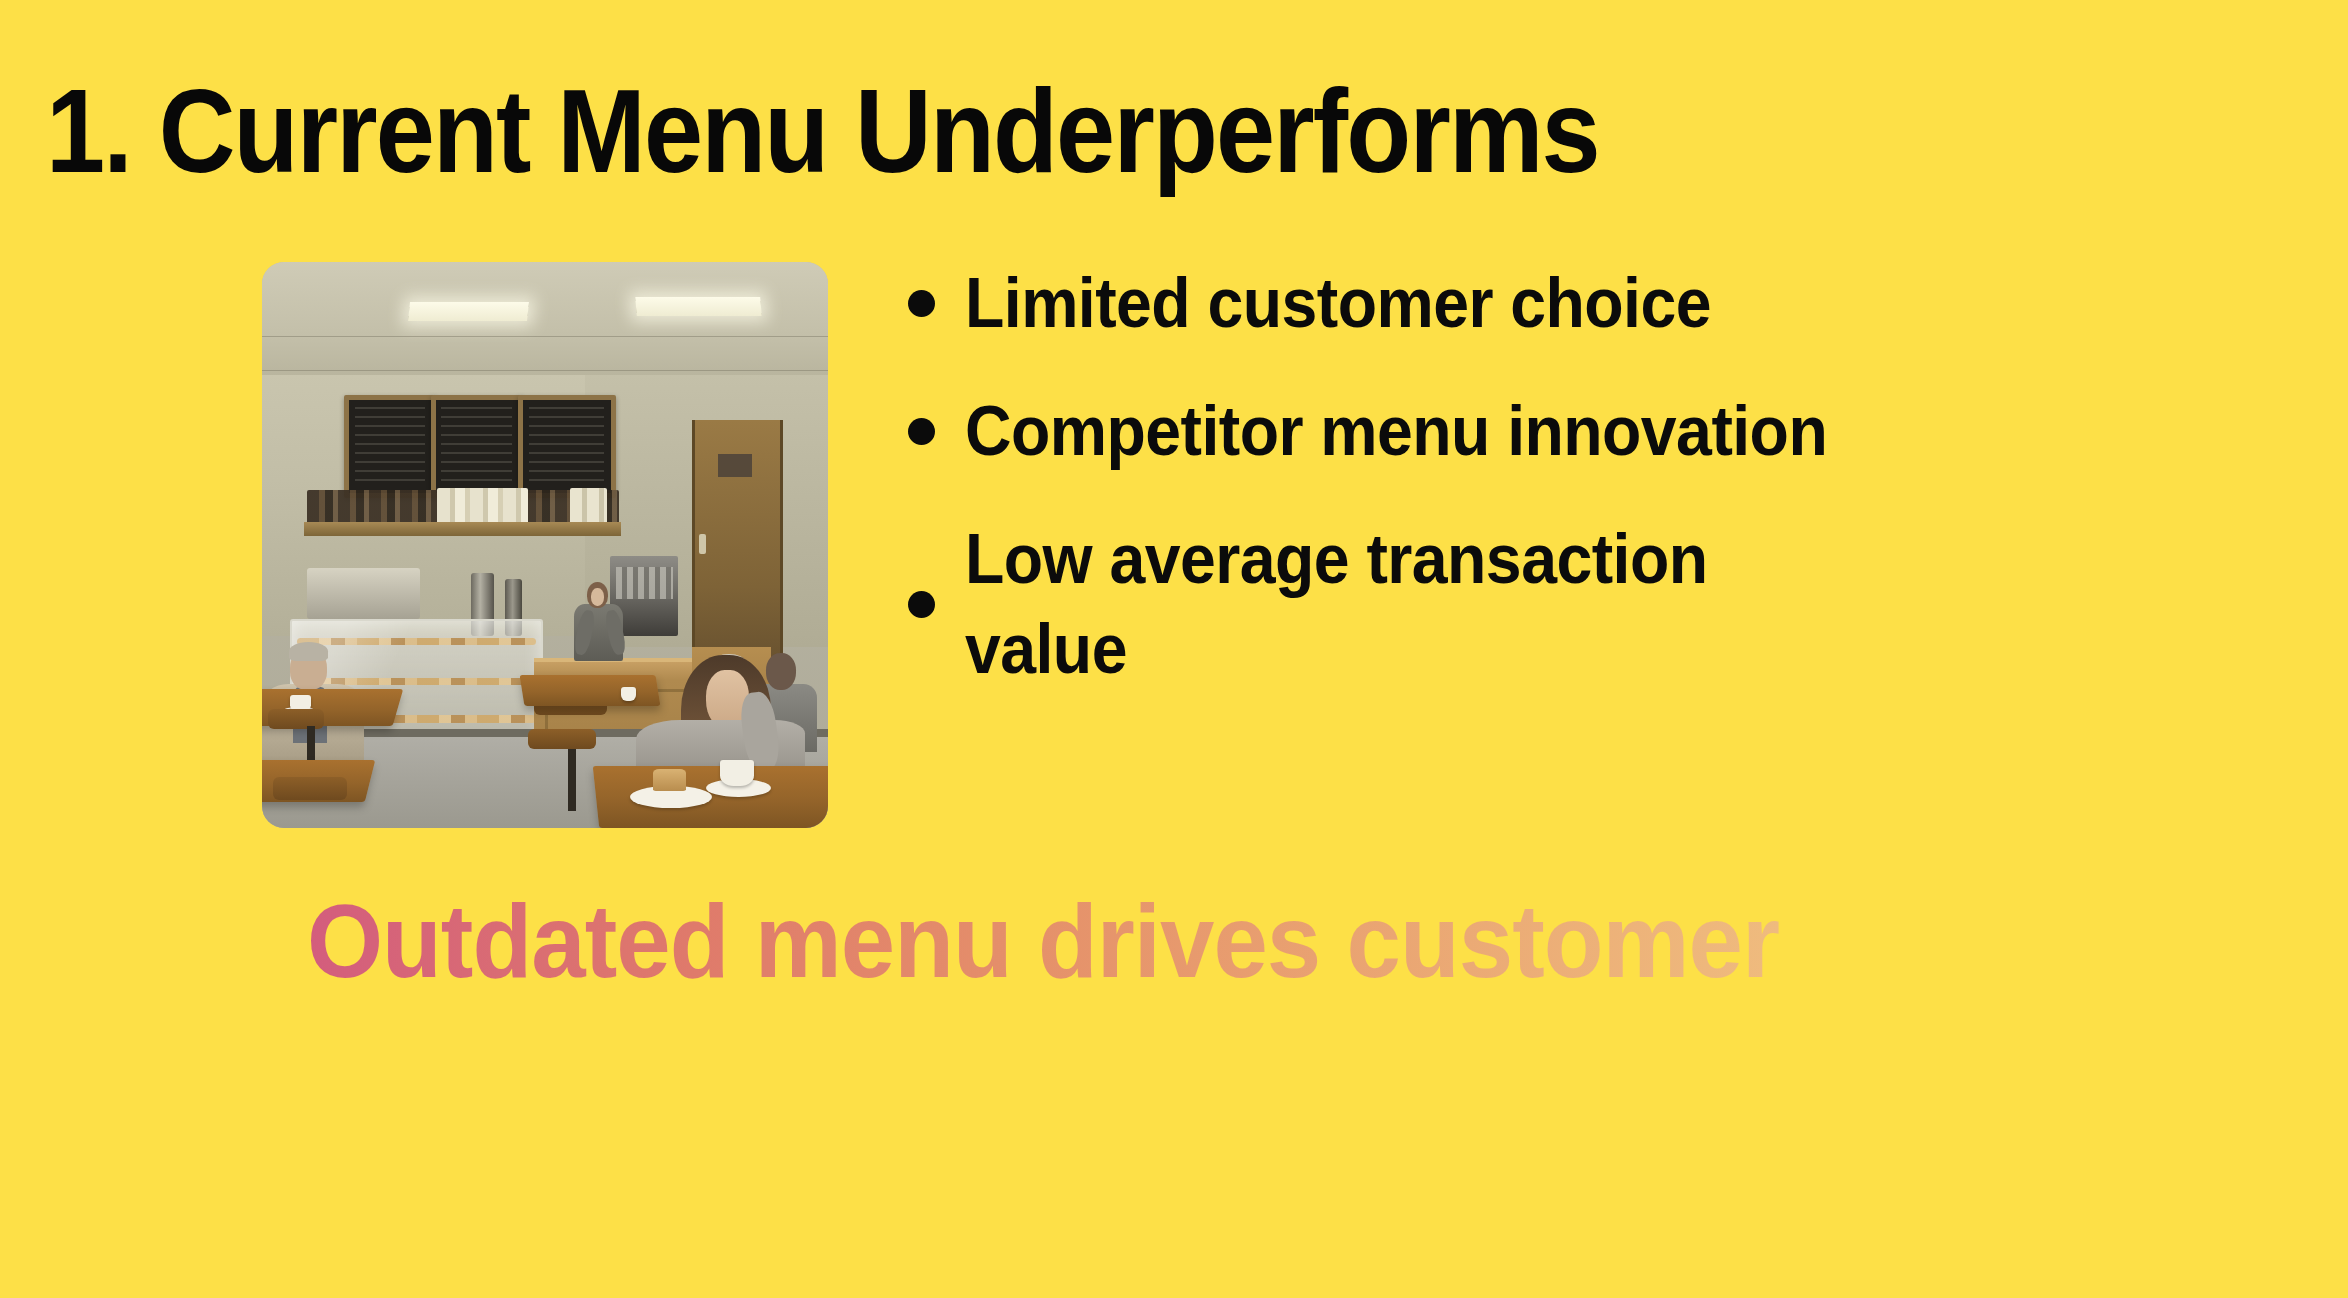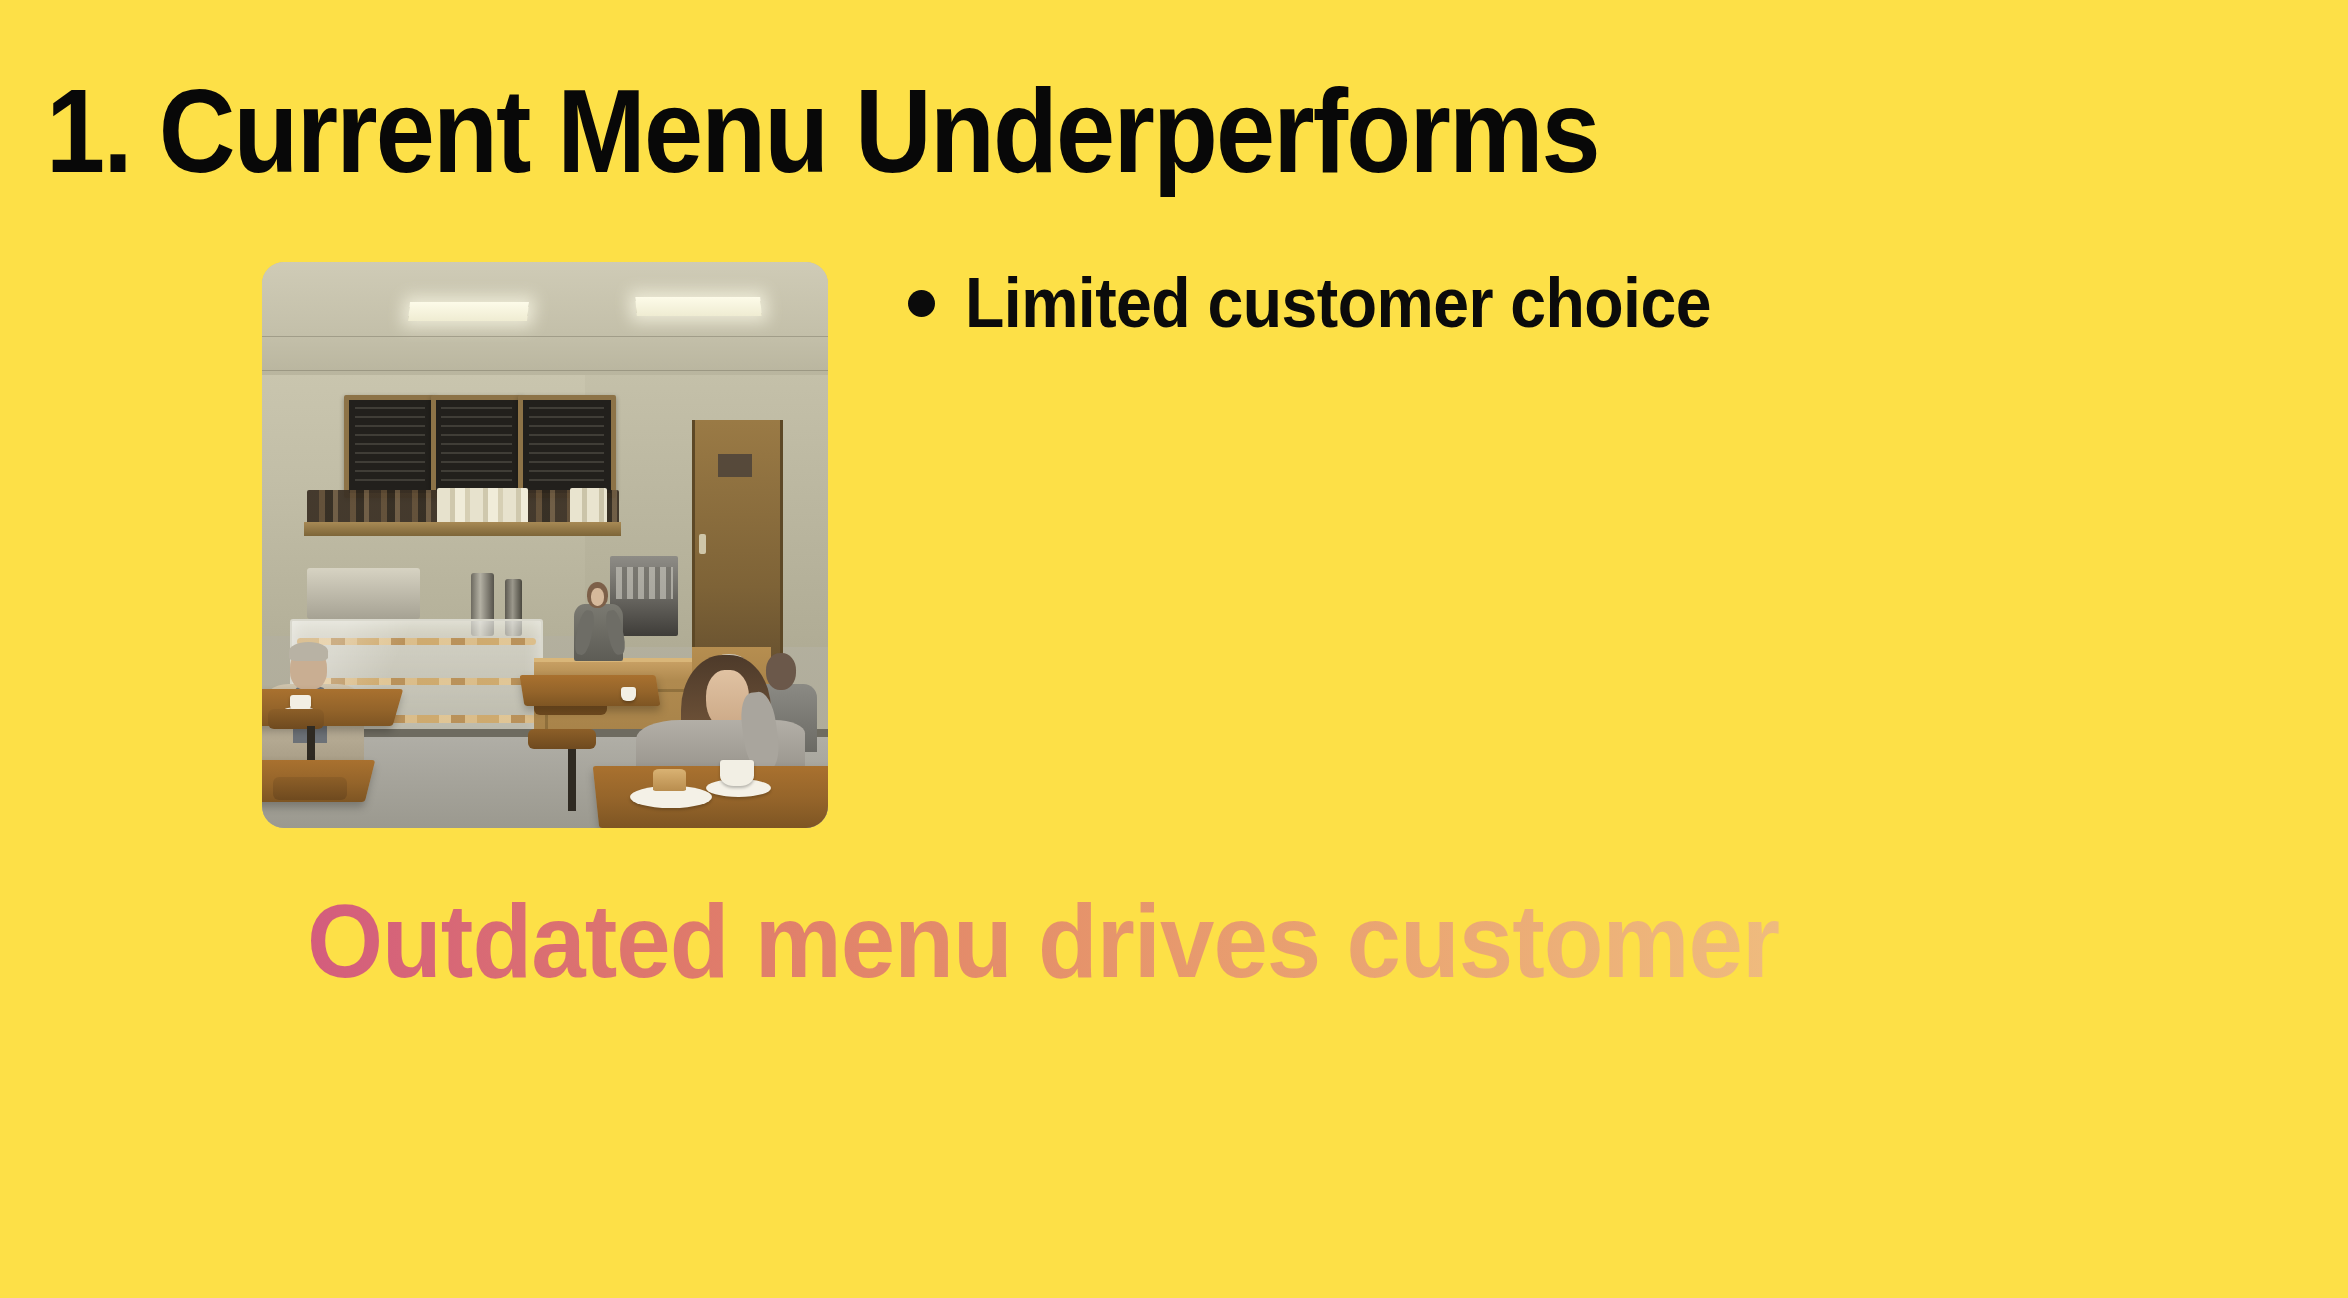--- a/index.html
+++ b/index.html
@@ -527,21 +527,29 @@
   </div>
 
   <div class="bullets">
 
 
     <div class="bullet-row">
       <span class="bullet-dot"></span>
       <span class="bullet-text">Limited customer choice</span>
     </div>
 
-
+    <div class="bullet-row">
+      <span class="bullet-dot"></span>
+      <span class="bullet-text">Competitor menu innovation</span>
+    </div>
+
+    <div class="bullet-row wrap">
+      <span class="bullet-dot"></span>
+      <span class="bullet-text">Low average transaction value</span>
+    </div>
 
   </div>
 
   <div class="caption">
     <span class="cline"><span>Outdated menu drives customer</span></span>
   </div>
 
 </div>
 
 </body></html>

